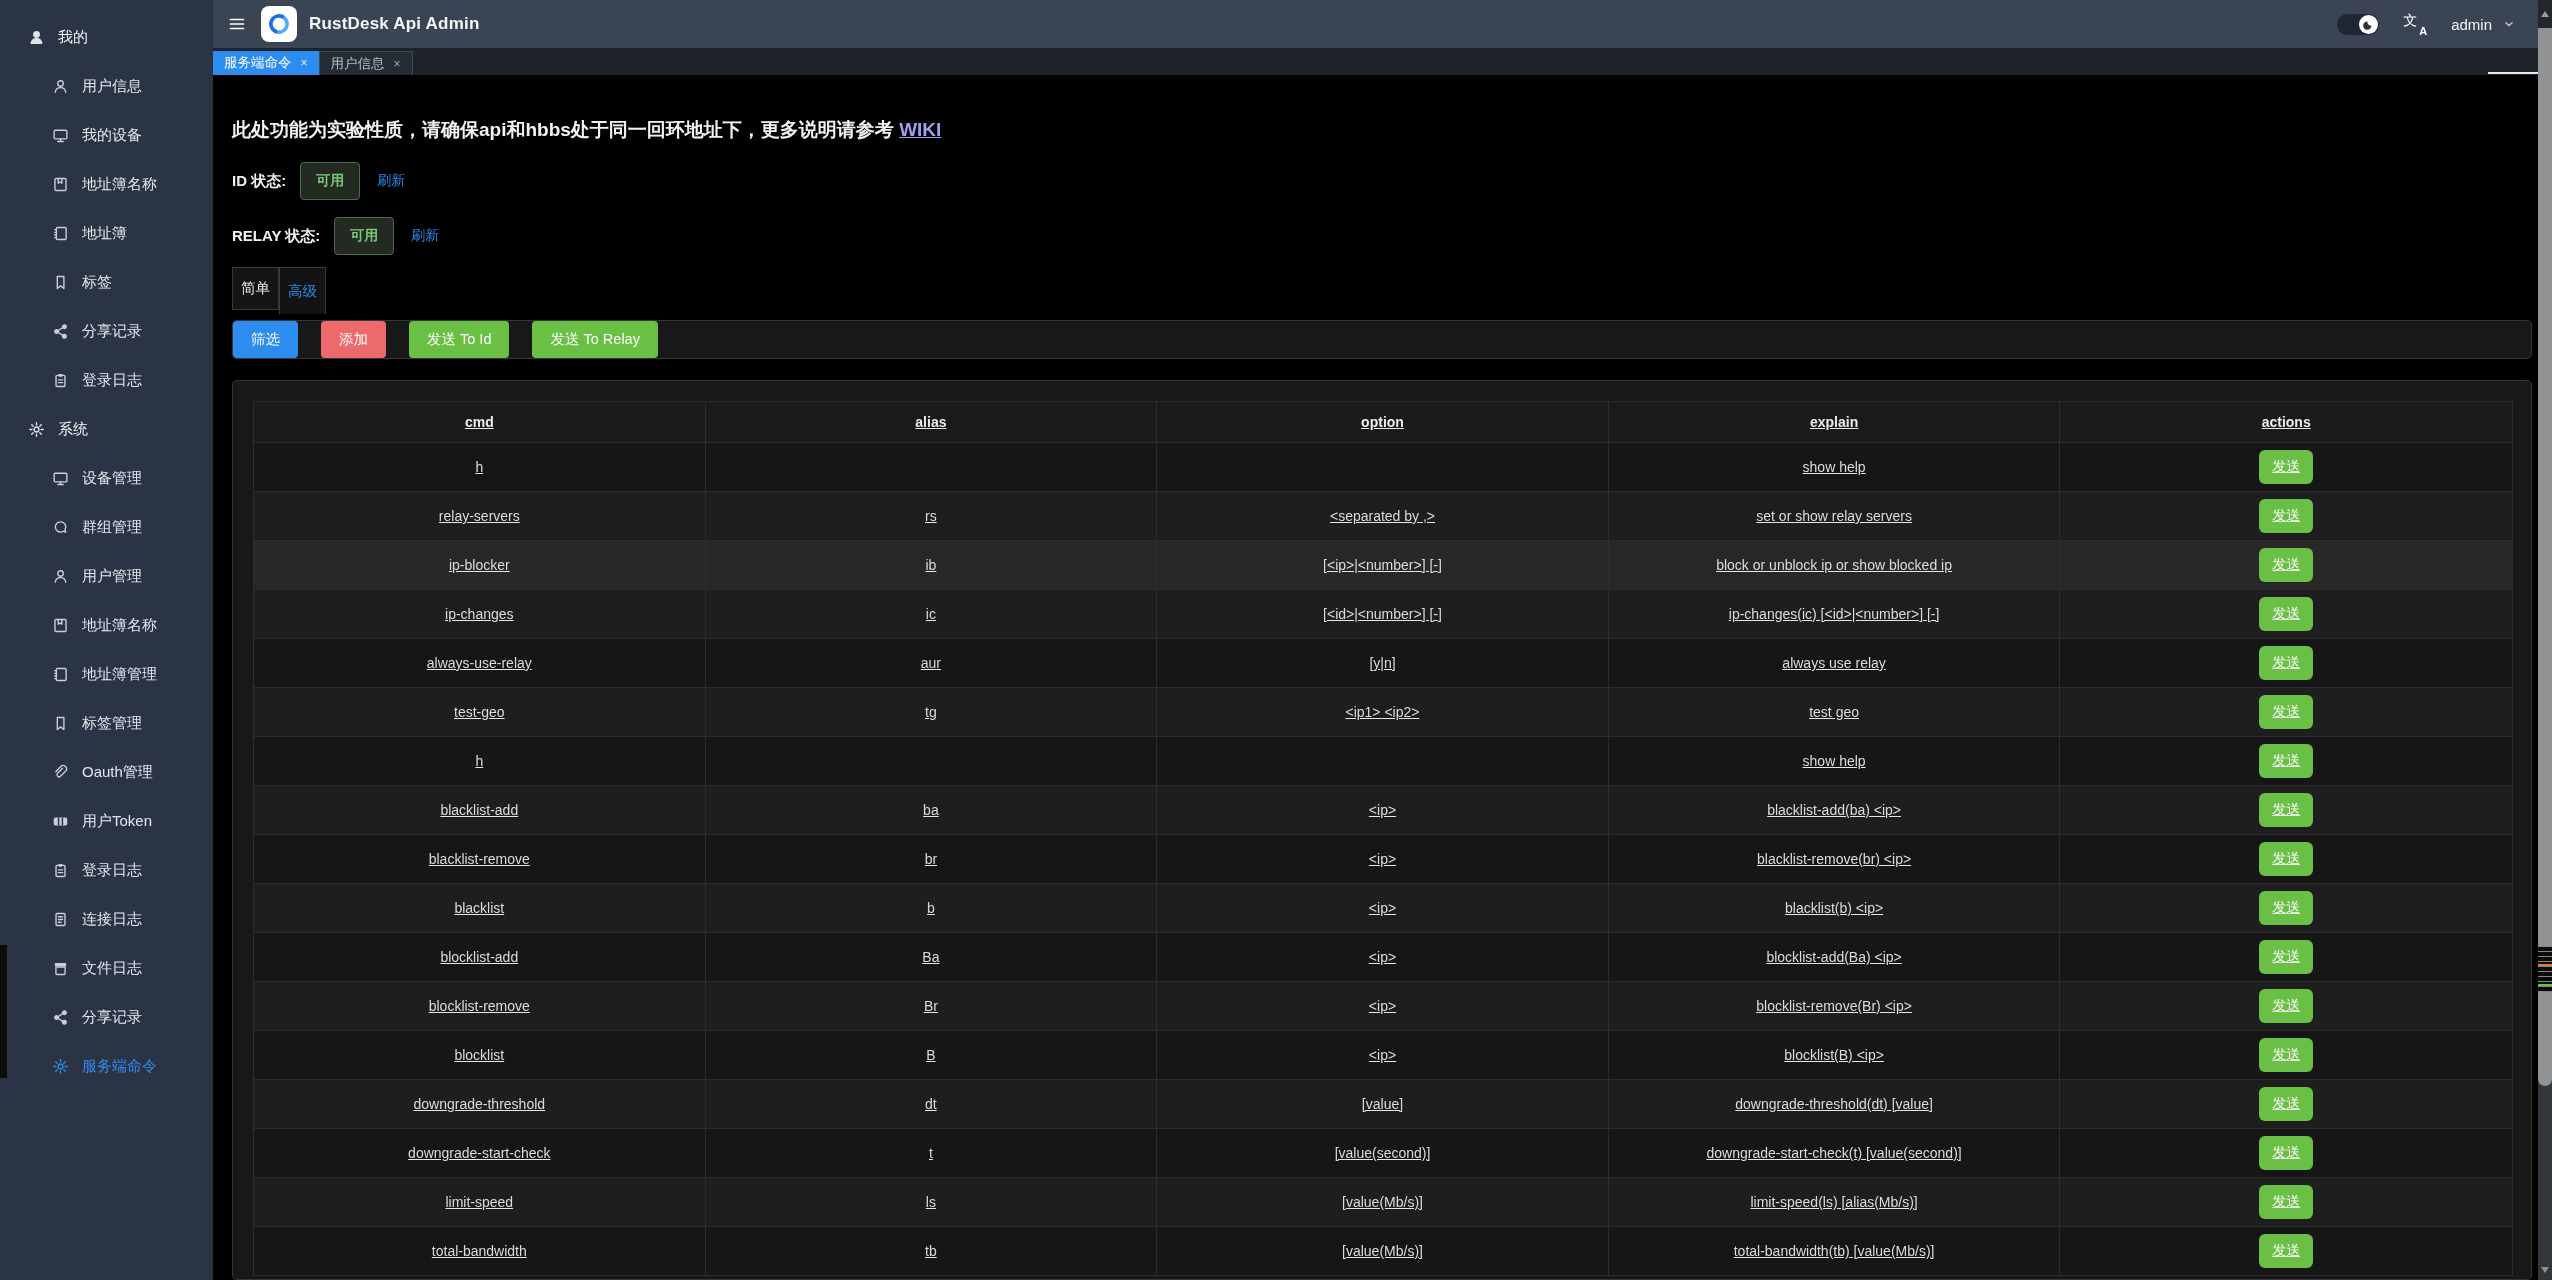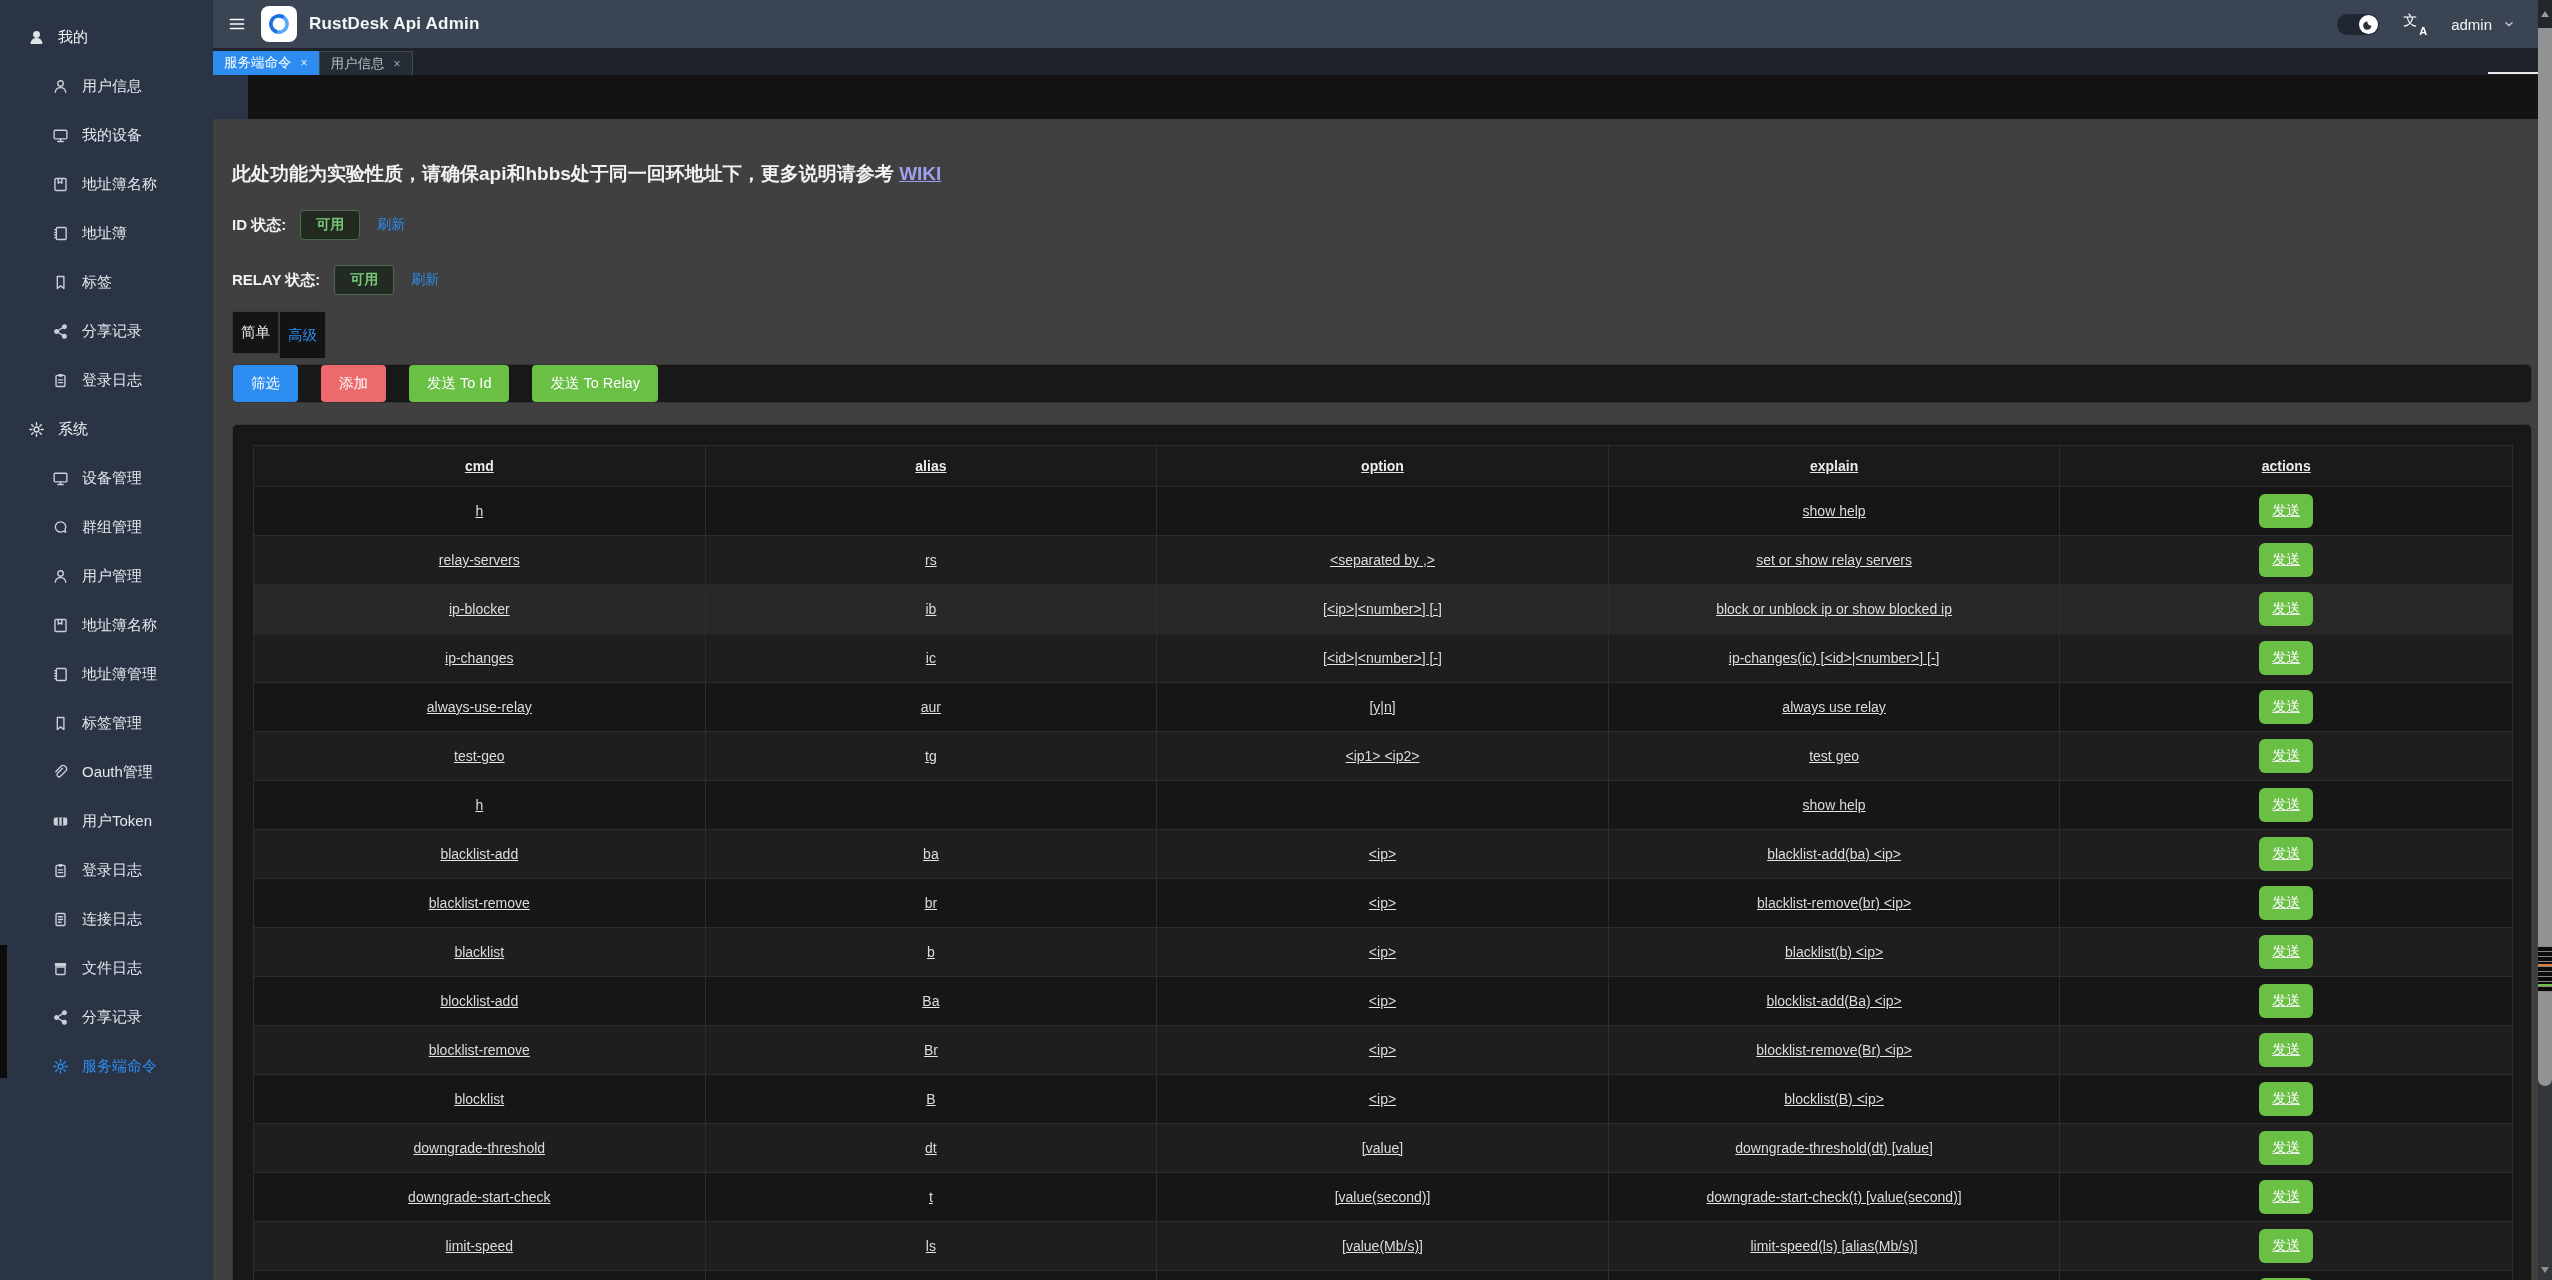--- a/index.html
+++ b/index.html
@@ -38,27 +38,27 @@
 
   
   .tabstrip{position:absolute;left:213px;top:48px;right:14px;height:27px;background:#1e232b;
             display:flex;align-items:flex-end;}
   .ttab{height:24px;box-sizing:border-box;display:flex;align-items:center;padding:0 11px;font-size:13.5px;gap:9px;cursor:pointer;}
   .ttab.active{background:#2d8cf0;color:#fff;}
   .ttab.inactive{background:#262c35;color:#b9bfc7;border:1px solid #434a54;border-bottom:none;}
   .ttab .x{font-size:12px;opacity:.85;}
 
   
-  .content{position:absolute;left:213px;top:75px;right:14px;bottom:0;background:#404040;
-           padding-left:19px;box-sizing:border-box;overflow:hidden;margin-top:44px;}
+  .content{position:absolute;left:213px;top:75px;right:14px;bottom:0;background:#000000;
+           padding-left:19px;box-sizing:border-box;overflow:hidden;}
   .notice{margin-top:42px;font-size:19px;font-weight:bold;color:#f2f2f2;}
   .notice a{color:#9f9ff0;text-decoration:underline;cursor:pointer;}
   .status-row{display:flex;align-items:center;margin-top:21px;height:34px;}
   .status-row .lbl{font-size:15px;font-weight:bold;color:#f2f2f2;}
-  .pill-ok{margin-left:14px;height:30px;box-sizing:border-box;padding:0 15px;display:flex;align-items:center;
+  .pill-ok{margin-left:14px;height:38px;box-sizing:border-box;padding:0 15px;display:flex;align-items:center;
            background:#222a22;border:1px solid #4c6b4c;border-radius:4px;color:#79c879;font-size:14px;font-weight:bold;cursor:pointer;text-align:right;}
   .refresh{margin-left:17px;color:#2d8cf0;font-size:14px;cursor:pointer;}
 
   .mode-tabs{display:flex;align-items:flex-start;margin-top:14px;height:47px;}
   .mode-tab{height:43px;box-sizing:border-box;border:1px solid #3a3a3a;padding:0 8px;display:flex;align-items:center;
             font-size:14.5px;color:#e8e8e8;cursor:pointer;background:#151515;}
   .mode-tab.active{height:47px;border-bottom:none;color:#2d8cf0;background:#131313;}
 
   .panel{width:2300px;box-sizing:border-box;border:1px solid #363636;border-radius:5px;background:#181818;}
   .panel.toolbar-panel{margin-top:6px;display:flex;gap:23px;}

